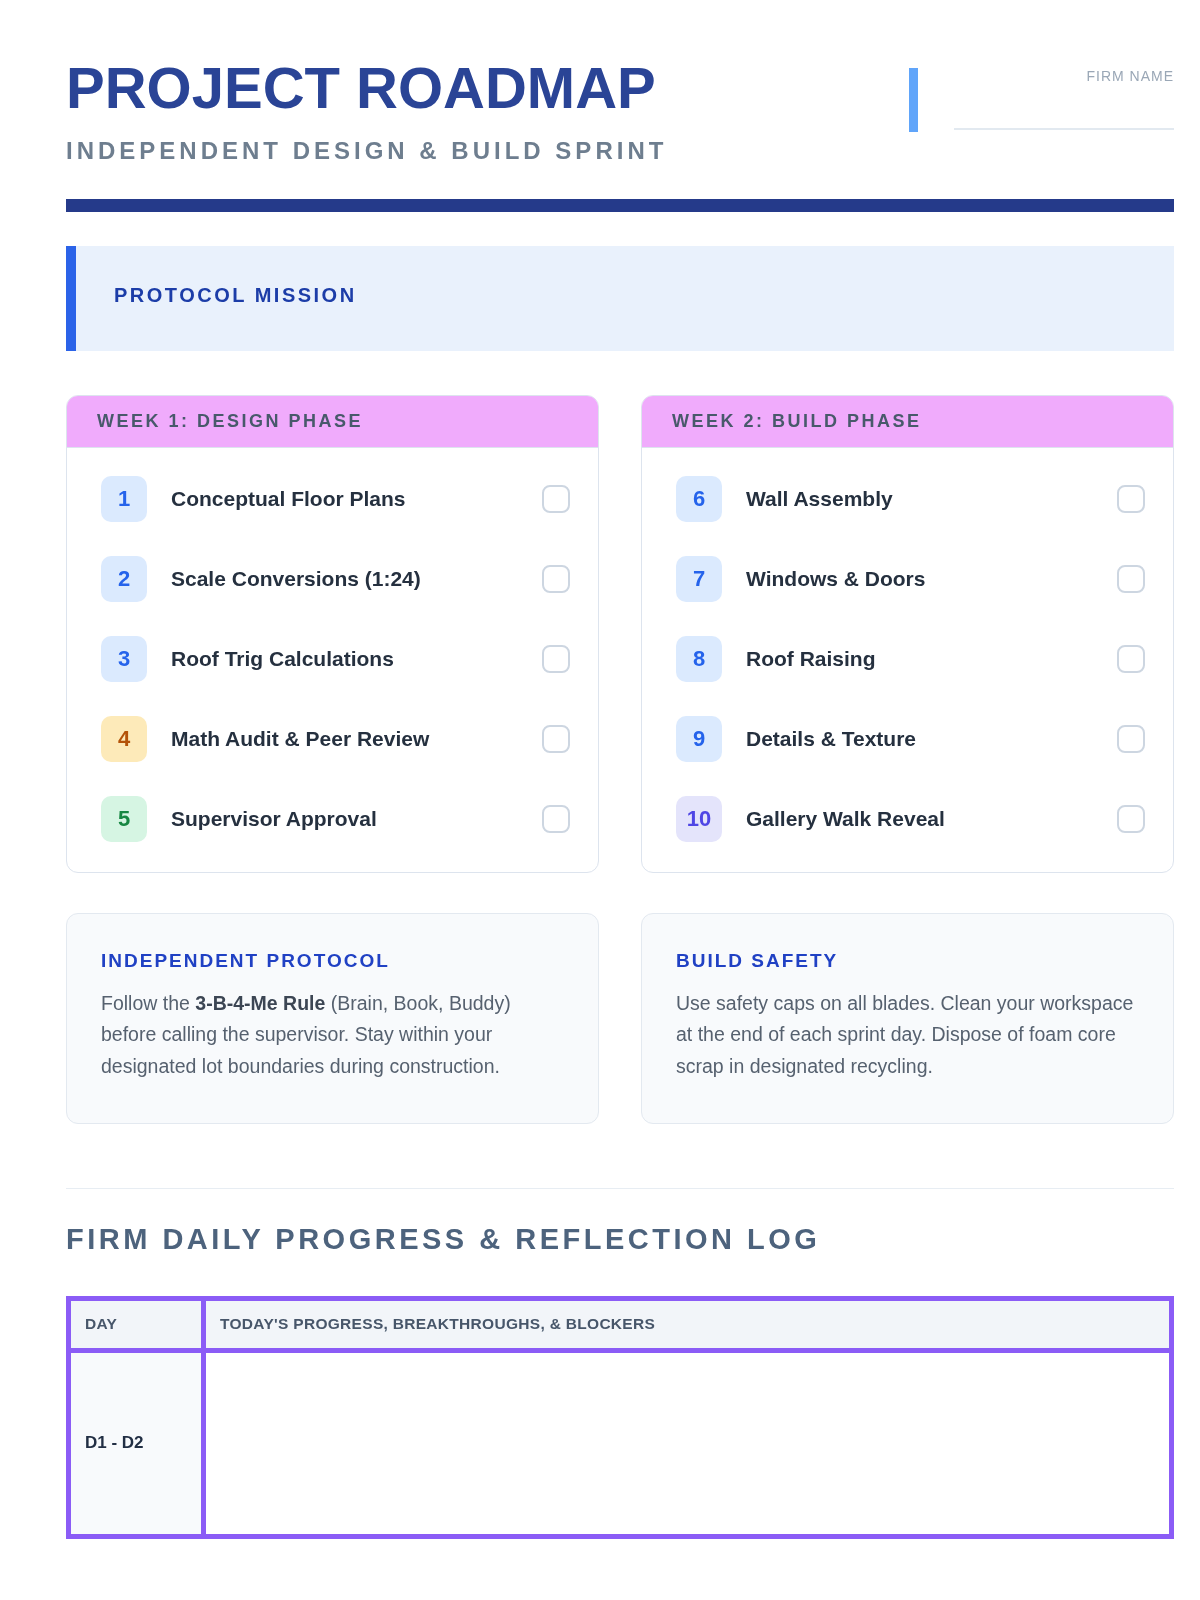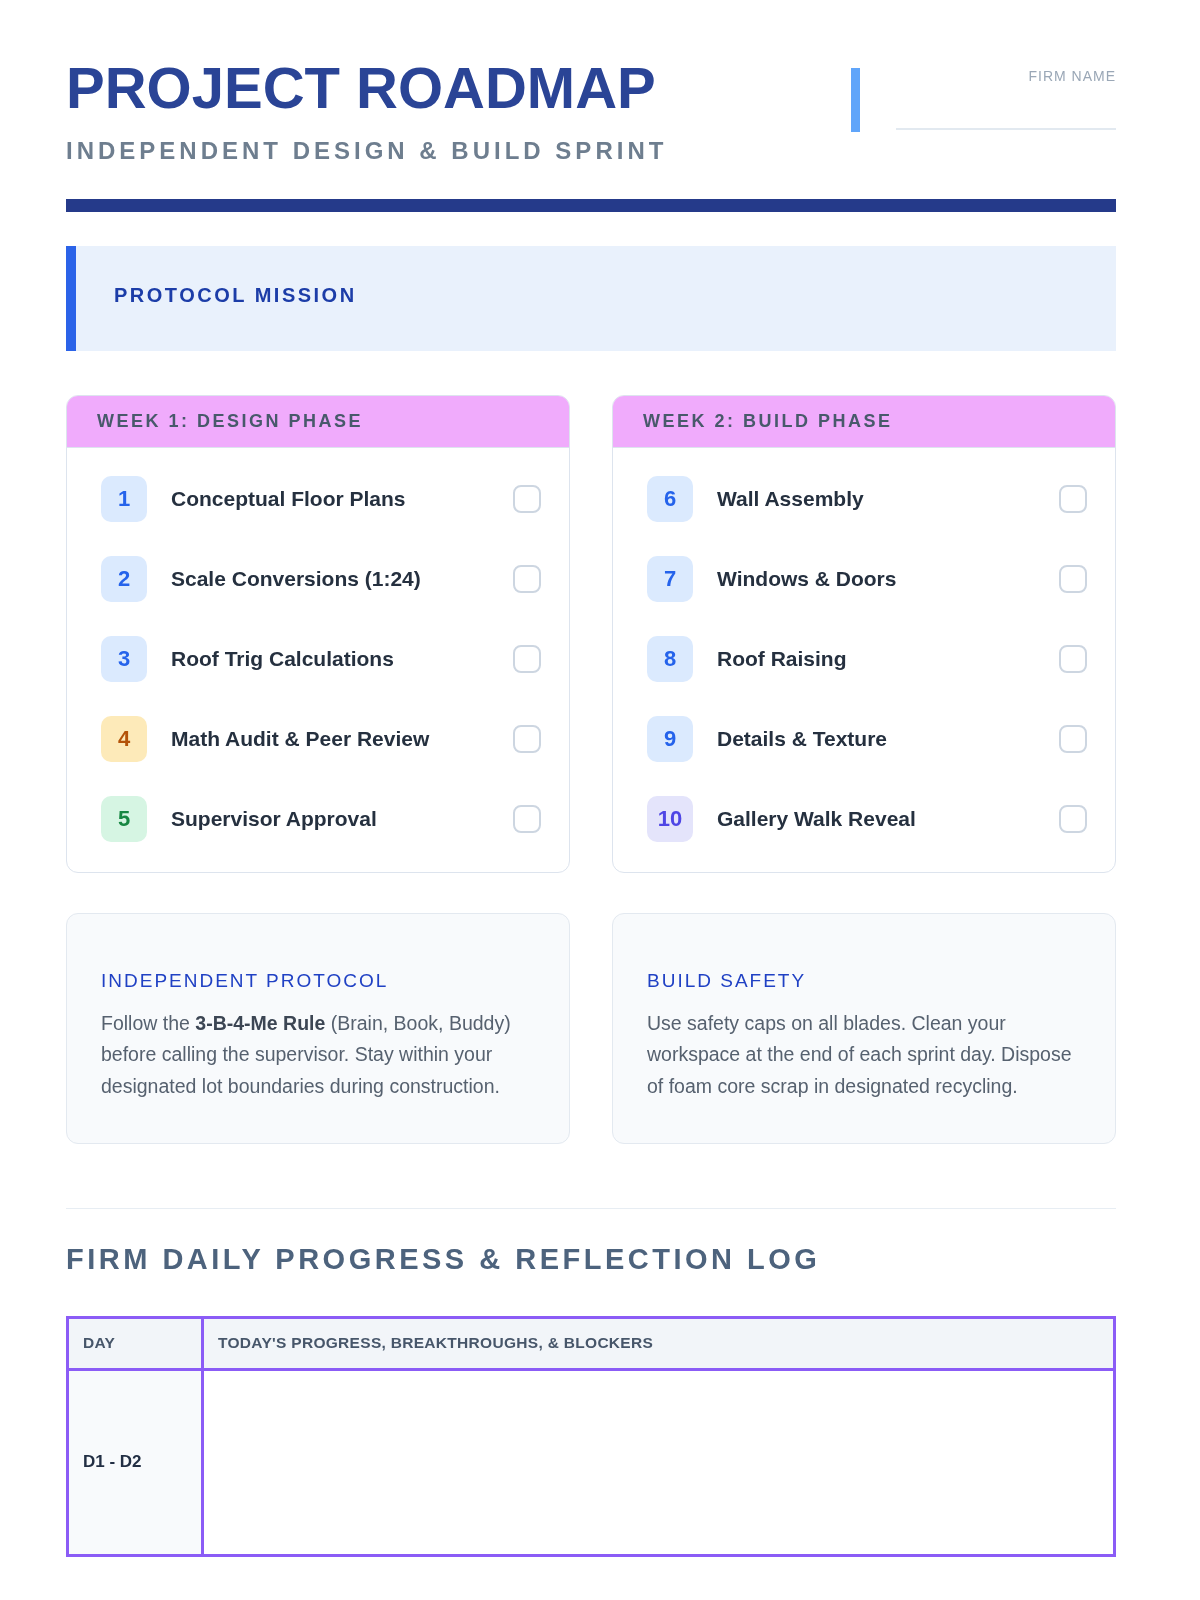--- a/index.html
+++ b/index.html
@@ -4,21 +4,21 @@
 <style>
   * { margin: 0; padding: 0; box-sizing: border-box; }
   html, body { background: #ffffff; }
   body { font-family: "Liberation Sans", sans-serif; }
   .page {
     position: relative;
     width: 1200px; height: 1600px;
     margin: 0 auto;
     background: #ffffff;
     overflow: hidden;
-    padding: 58px 84px 0 66px;
+    padding: 58px 26px 0 66px;
   }
 
   
   .header { display: flex; justify-content: space-between; align-items: flex-start; }
   .page-title {
     font-size: 58px; font-weight: 800; letter-spacing: 0px;
     color: #2a4496; line-height: 1.05;
   }
   .page-subtitle {
     margin-top: 18px; font-size: 24px; font-weight: 700;
@@ -84,35 +84,35 @@
 
   
   .info-row {
     margin-top: 40px;
     display: grid; grid-template-columns: 1fr 1fr; gap: 42px;
   }
   .info-card {
     background: #f8fafc; border: 1px solid #e3e9f0; border-radius: 12px;
     padding: 36px 34px 40px 34px;
   }
-  .info-heading { font-size: 19px; font-weight: 400; letter-spacing: 2px; color: #2041c4; margin-top: 20px; }
+  .info-heading { font-size: 19px; font-weight: 700; letter-spacing: 2px; color: #2041c4; }
   .info-body { margin-top: 16px; font-size: 19.5px; color: #56616f; line-height: 1.62; }
   .info-body b { color: #3c4654; }
 
   
   .section-divider { margin-top: 64px; height: 1px; background: #e7edf3; }
   .log-heading {
     margin-top: 34px; font-size: 29px; font-weight: 700;
     letter-spacing: 3.5px; color: #4d637d;
   }
   table.log-table {
     margin-top: 40px; width: 100%;
     border-collapse: collapse; table-layout: fixed;
   }
-  .log-table th, .log-table td { border: 3px solid #8b5cf6; }
+  .log-table th, .log-table td { border: 5px solid #8b5cf6; }
   .log-table th {
     background: #f2f5f9; height: 52px; text-align: left;
     font-size: 15.5px; font-weight: 700; color: #47566a;
     letter-spacing: 0.3px; padding: 0 14px; vertical-align: middle;
   }
   .col-day { width: 135px; }
   .log-table td.day-cell {
     background: #f8fafc; font-size: 17px; font-weight: 700;
     color: #222f44; padding: 0 14px; vertical-align: middle;
   }

